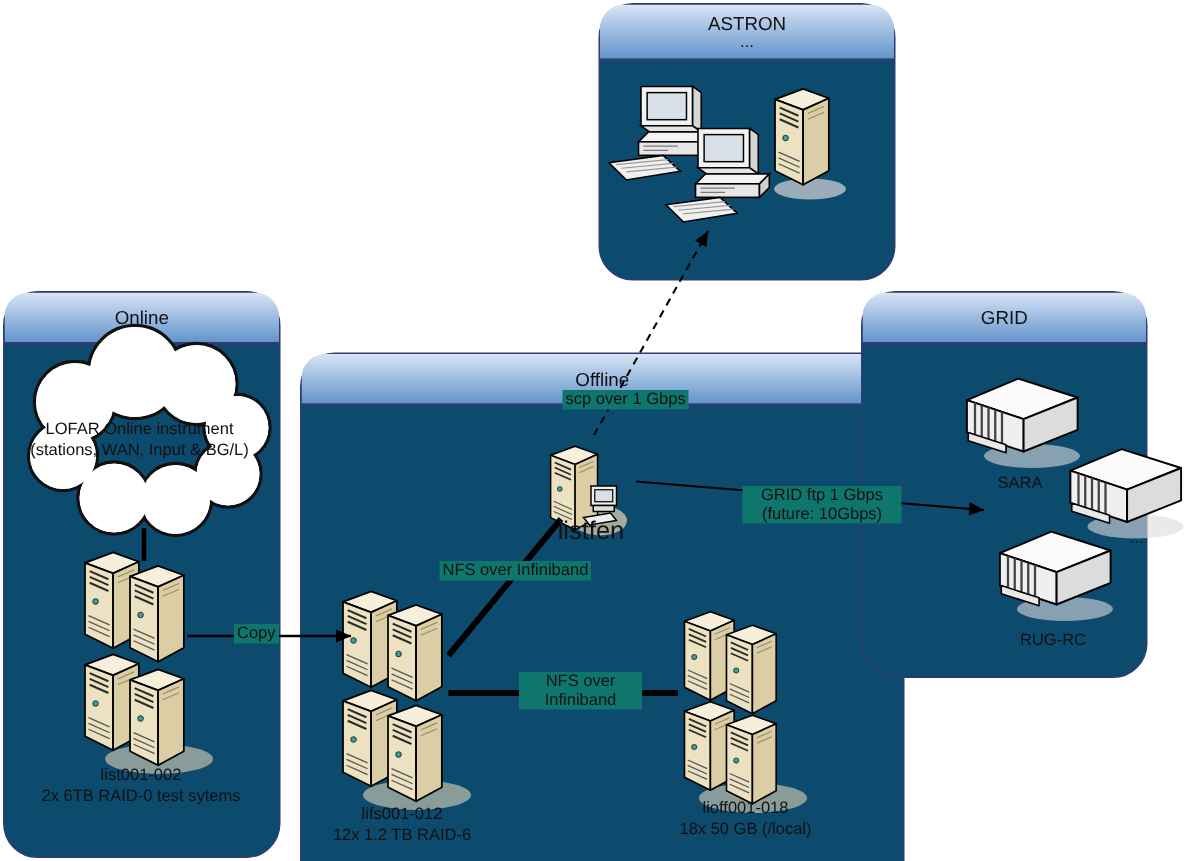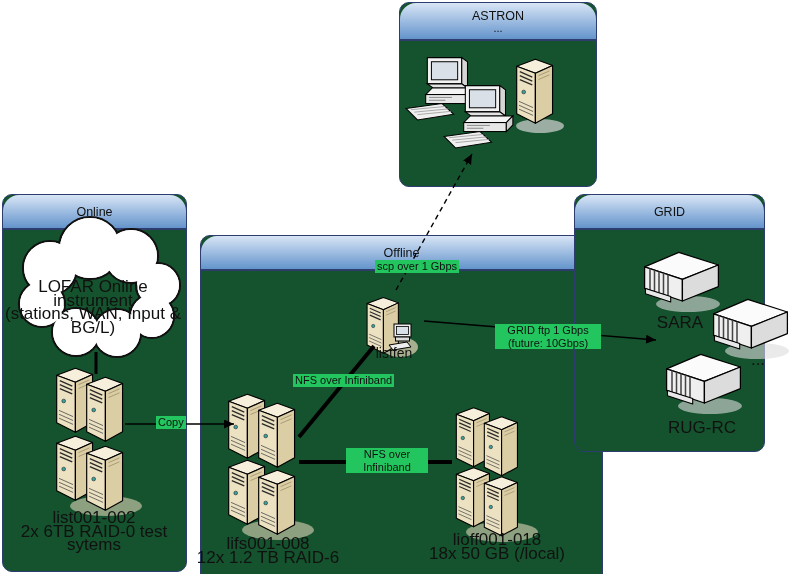--- a/index.html
+++ b/index.html
@@ -1,27 +1,27 @@
 <!DOCTYPE html>
 <html><head>
 <meta charset="utf-8">
 <style>
   html,body{margin:0;padding:0;background:#fff;}
   #diagram{position:relative;width:800px;height:574px;background:#fff;overflow:hidden;
            font-family:"Liberation Sans","DejaVu Sans",sans-serif;color:#1a1a1a;}
-  .panel{position:absolute;border:1.5px solid #2e3d70;border-radius:10px;background:#14532d;}
+  .panel{position:absolute;border:1.5px solid #2e3d70;border-radius:23px;background:#0c4a6e;}
   .panel-header{position:absolute;left:0;right:0;top:0;height:33px;
                 border-radius:16px 16px 0 0;border-bottom:2px solid #2e3d70;
                 background:linear-gradient(180deg,#d8e5f5 0%,#a3c0e3 45%,#6494cb 100%);
                 display:flex;flex-direction:column;align-items:center;justify-content:center;}
   .panel-header .t{font-size:12.5px;line-height:14px;color:#111;}
   .panel-header .s{font-size:11px;line-height:10px;color:#111;}
-  .lbl{position:absolute;font-size:17px;line-height:13.5px;text-align:center;color:#111;}
+  .lbl{position:absolute;font-size:11px;line-height:13.5px;text-align:center;color:#111;}
   .conn{position:absolute;font-size:11px;line-height:12.5px;text-align:center;color:#111;
-        background:#22c55e;padding:0 2px;}
+        background:#0f766e;padding:0 2px;}
   svg.overlay{position:absolute;left:0;top:0;z-index:5;pointer-events:none;}
   .lbl,.conn{z-index:6;}
 </style>
 </head>
 <body>
 
 <div id="diagram">
 
   <div class="panel" style="left:399px;top:2px;width:196px;height:183px;">
     <div class="panel-header" style="height:36px;">
@@ -187,30 +187,30 @@
     <div>LOFAR Online instrument</div>
     <div>(stations, WAN, Input &amp; BG/L)</div>
   </div>
 
   <div class="lbl" style="left:2px;top:511px;width:184px;">
     <div>list001-002</div>
     <div>2x 6TB RAID-0 test sytems</div>
   </div>
 
   <div class="lbl" style="left:188px;top:537px;width:160px;">
-    <div>lifs001-008</div>
+    <div>lifs001-012</div>
     <div>12x 1.2 TB RAID-6</div>
   </div>
 
   <div class="lbl" style="left:417px;top:533px;width:160px;">
     <div>lioff001-018</div>
     <div>18x 50 GB (/local)</div>
   </div>
 
-  <div class="lbl" style="left:354px;top:347px;width:80px;font-size:14px;">listfen</div>
+  <div class="lbl" style="left:354px;top:347px;width:80px;font-size:17px;">listfen</div>
 
   <div class="lbl" style="left:640px;top:316px;width:80px;">SARA</div>
   <div class="lbl" style="left:662px;top:421px;width:80px;">RUG-RC</div>
   <div class="lbl" style="left:746px;top:353px;width:24px;">...</div>
 
   <div class="conn" style="left:156px;top:416px;">Copy</div>
   <div class="conn" style="left:375px;top:260px;">scp over 1 Gbps</div>
   <div class="conn" style="left:293px;top:374px;">NFS over Infiniband</div>
 
   <div class="conn" style="left:346px;top:448px;width:78px;">

